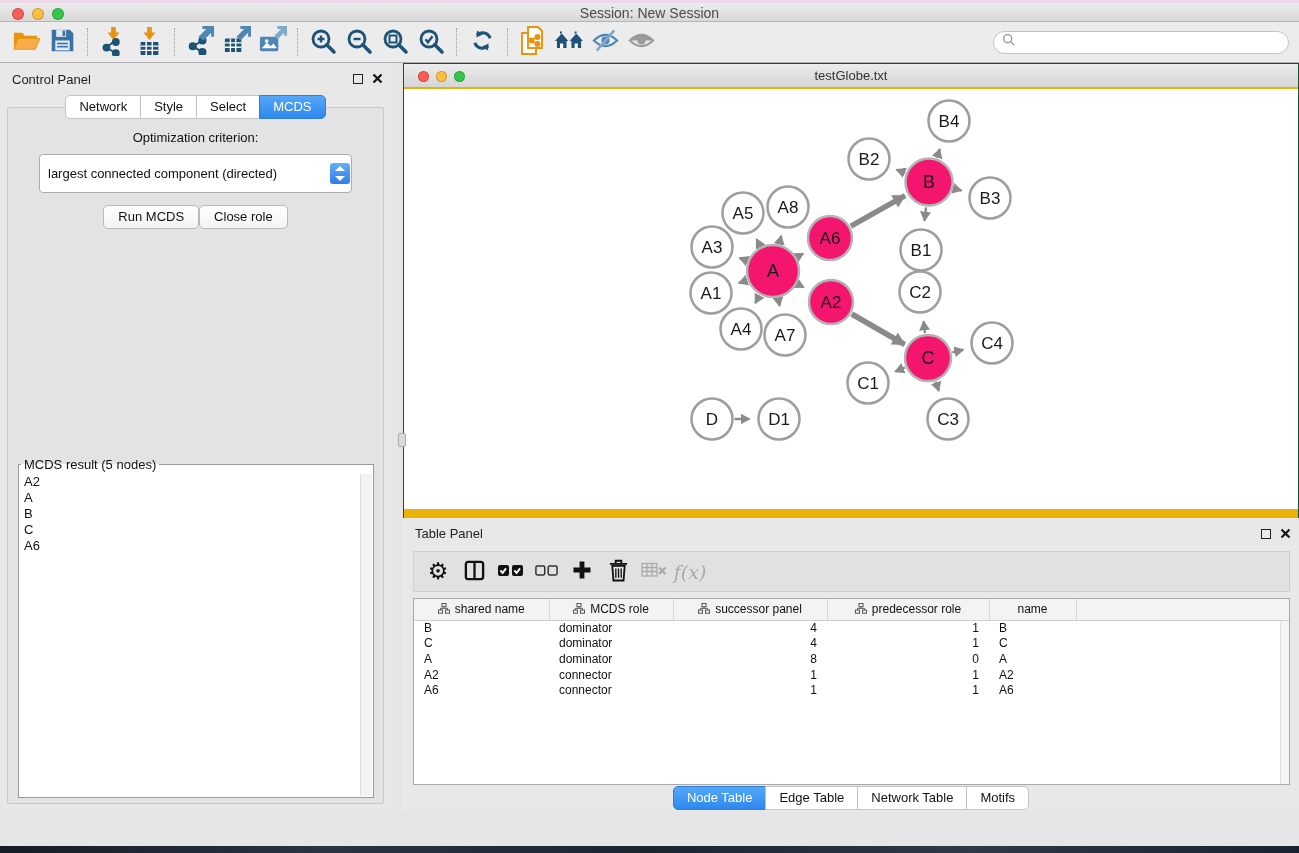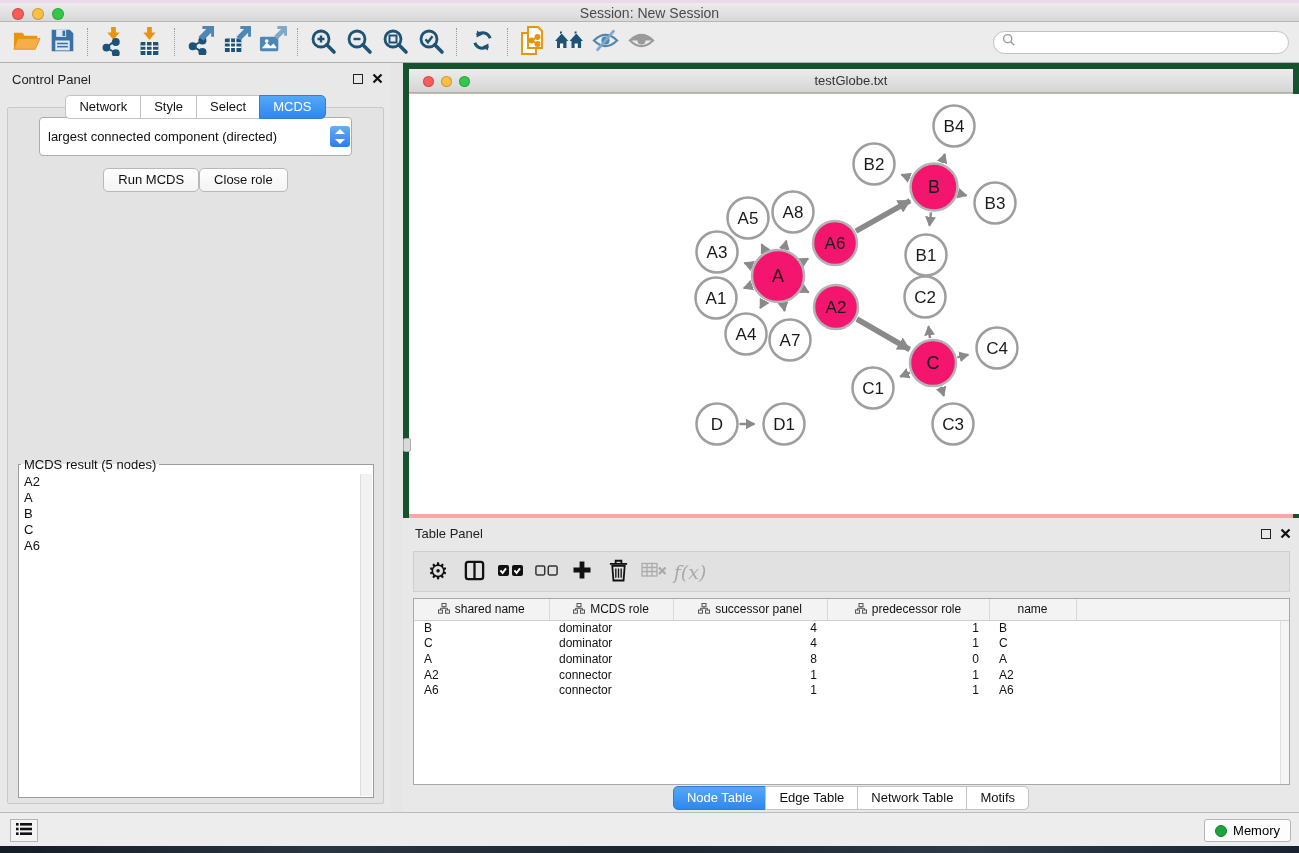--- a/index.html
+++ b/index.html
@@ -61,21 +61,21 @@
   .result-box { position:absolute; left:10px; right:9px; top:349px; height:341px;
                 border:1px solid #9c9c9c; background:#fff; }
   .result-box legend { font-size:13px; padding:0 3px; margin-left:2px; color:#111; }
   .result-list { position:absolute; left:1px; top:2px; right:14px; bottom:1px; overflow:hidden; }
   .result-list div { font-size:13px; line-height:16px; padding-left:4px; color:#111; }
   .result-scroll { position:absolute; right:1px; top:2px; bottom:1px; width:12px;
                    background:#f2f2f2; border-left:1px solid #ddd; }
 
   
   .network-window { position:absolute; left:403px; top:63px; width:896px; height:544px;
-                    border:6px solid #14532d; background:#fca5a5; }
+                    border:1px solid #14532d; background:#eab308; }
   .nw-titlebar { position:absolute; left:0; top:0; width:100%; height:24px;
                  background:linear-gradient(#ececec,#d5d5d5); border-bottom:1px solid #adadad; }
   .nw-titlebar .title { position:absolute; left:0; right:0; top:4px; text-align:center; font-size:13px; color:#333; }
   .nw-light { position:absolute; top:7px; width:11px; height:11px; border-radius:50%; border:0.5px solid rgba(0,0,0,.2); }
   .nw-canvas { position:absolute; left:0; top:25px; width:894px; height:420px; background:#fff; overflow:hidden; }
   .v-handle { position:absolute; left:-6px; top:369px; width:8px; height:14px; background:#d9d9d9;
               border:1px solid #aaa; border-radius:2px; }
   .h-handle { position:absolute; left:440px; bottom:-3px; width:16px; height:7px; background:#d9d9d9;
               border:1px solid #aaa; border-radius:2px; }
   .grip { position:absolute; right:1px; bottom:1px; }
@@ -289,20 +289,21 @@
     <div class="head panel-head-title">Control Panel</div>
     <div class="win-icons">
       <span class="float-ic"></span>
       <span>
         <svg width="11" height="11" viewBox="0 0 11 11">
             <path d="M1.5 1.5 L9.5 9.5 M9.5 1.5 L1.5 9.5" stroke="#111" stroke-width="2.2"></path>
           </svg>
       </span>
     </div>
     <div class="cp-sub">
+      <div class="opt-label">Optimization criterion:</div>
       <div class="dropdown">
         <span class="val">largest connected component (directed)</span>
         <span class="dd-stepper"></span>
       </div>
       <div class="btn-row">
         <button class="mac-btn">Run MCDS</button>
         <button class="mac-btn">Close role</button>
       </div>
       <fieldset class="result-box">
         <legend>MCDS result (5 nodes)</legend>
@@ -622,34 +623,14 @@
     <div class="tp-tabs">
         <span class="seg" id="table-tabs">
           <span class="tab active">Node Table</span>
           <span class="tab">Edge Table</span>
           <span class="tab">Network Table</span>
           <span class="tab">Motifs</span>
         </span>
       </div>
   </div>
 
-  <div class="status-bar">
-    <button class="list-btn">
-      <span>
-        <svg width="16" height="14" viewBox="0 0 16 14">
-            <g fill="#111">
-              <rect x="0" y="1" width="2.6" height="2.6"></rect>
-              <rect x="4" y="1" width="12" height="2.6"></rect>
-              <rect x="0" y="5.7" width="2.6" height="2.6"></rect>
-              <rect x="4" y="5.7" width="12" height="2.6"></rect>
-              <rect x="0" y="10.4" width="2.6" height="2.6"></rect>
-              <rect x="4" y="10.4" width="12" height="2.6"></rect>
-            </g>
-          </svg>
-      </span>
-    </button>
-    <button class="mem-btn">
-      <span class="mem-dot"></span>
-      <span>Memory</span>
-    </button>
-  </div>
   <div class="desktop-strip"></div>
 </div>
 
 </body></html>

